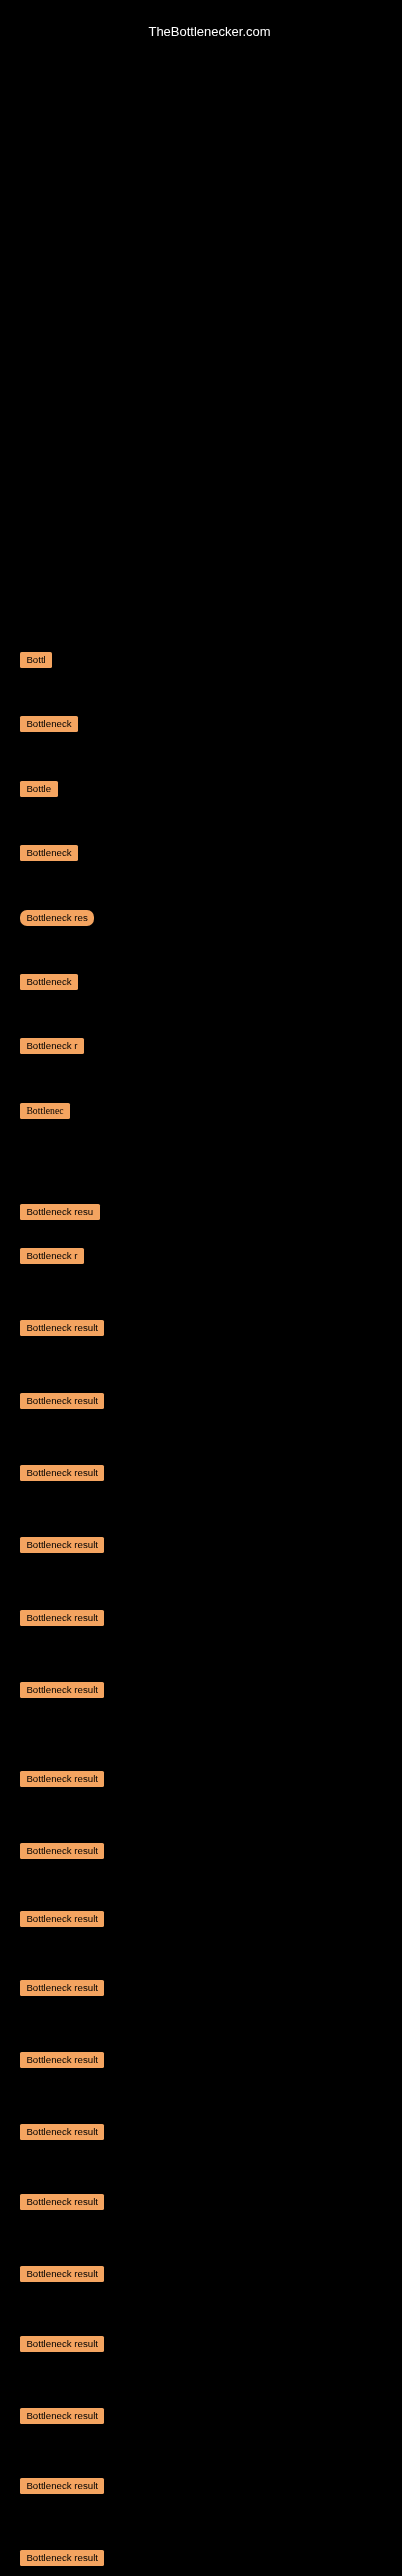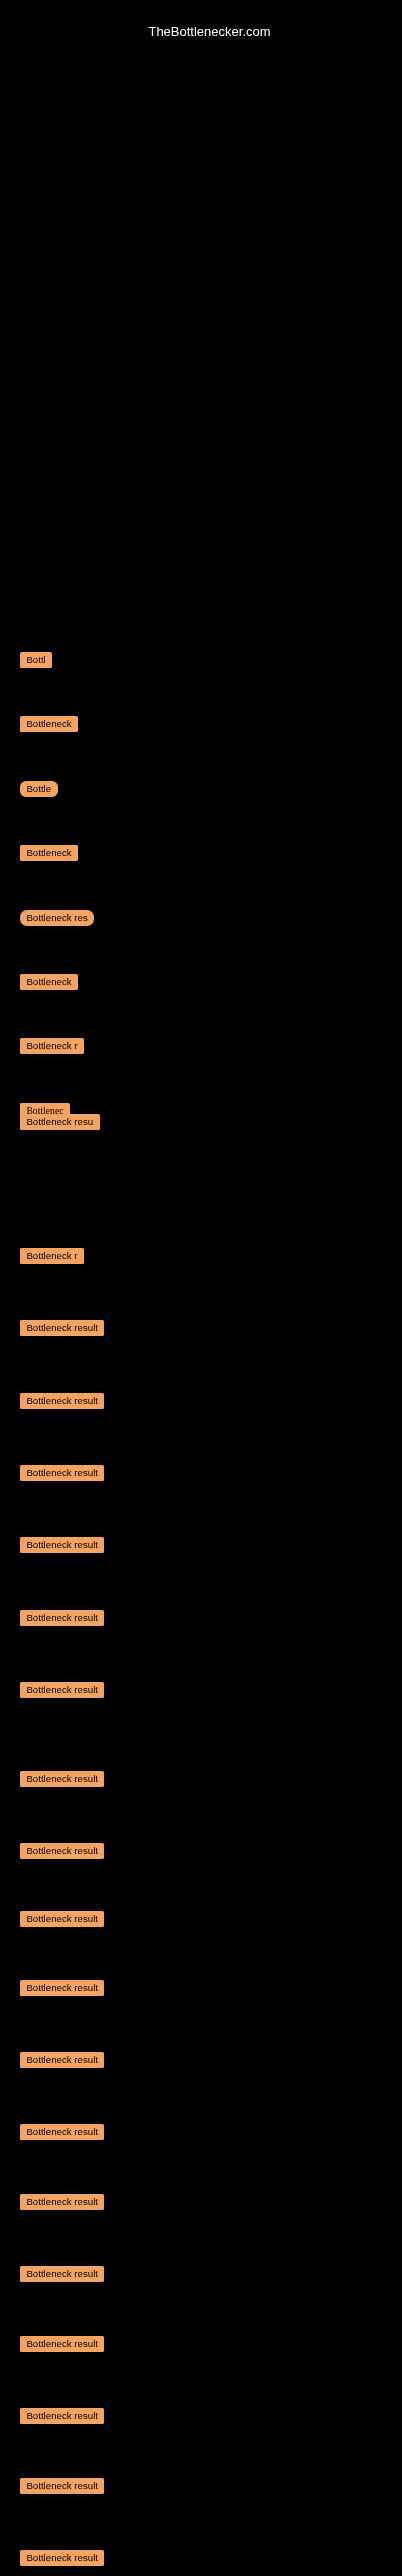--- a/index.html
+++ b/index.html
@@ -46,27 +46,27 @@
     }
   </style>
 </head>
 <body>
 
 <div class="site-title">TheBottlenecker.com</div>
 
 <div id="badges-container">
     <div class="badge-container" style="top: 636px; text-decoration: underline;"><span class="bottleneck-badge" style="max-width: 36px;">Bottl</span></div>
     <div class="badge-container" style="top: 700px;"><span class="bottleneck-badge" style="max-width: 64px;">Bottleneck</span></div>
-    <div class="badge-container" style="top: 765px;"><span class="bottleneck-badge" style="max-width: 42px; border-radius: 6px;">Bottle</span></div>
+    <div class="badge-container" style="top: 765px;"><span class="bottleneck-badge" style="max-width: 42px;">Bottle</span></div>
     <div class="badge-container" style="top: 829px;"><span class="bottleneck-badge" style="max-width: 64px;">Bottleneck</span></div>
     <div class="badge-container" style="top: 894px;"><span class="bottleneck-badge" style="max-width: 89px; border-radius: 7px;">Bottleneck res</span></div>
     <div class="badge-container" style="top: 958px;"><span class="bottleneck-badge" style="max-width: 64px;">Bottleneck</span></div>
     <div class="badge-container" style="top: 1022px;"><span class="bottleneck-badge" style="max-width: 72px;">Bottleneck r</span></div>
     <div class="badge-container" style="top: 1087px;"><span class="bottleneck-badge" style="max-width: 58px; font-family: Liberation Serif, serif;">Bottlenec</span></div>
-    <div class="badge-container" style="top: 1098px;"><span class="bottleneck-badge" style="max-width: 93px;">Bottleneck resu</span></div>
+    <div class="badge-container" style="top: 1188px;"><span class="bottleneck-badge" style="max-width: 93px;">Bottleneck resu</span></div>
     <div class="badge-container" style="top: 1232px;"><span class="bottleneck-badge" style="max-width: 72px;">Bottleneck r</span></div>
     <div class="badge-container" style="top: 1304px;"><span class="bottleneck-badge" style="max-width: 105px;">Bottleneck result</span></div>
     <div class="badge-container" style="top: 1377px;"><span class="bottleneck-badge" style="max-width: 105px;">Bottleneck result</span></div>
     <div class="badge-container" style="top: 1449px;"><span class="bottleneck-badge" style="max-width: 105px;">Bottleneck result</span></div>
     <div class="badge-container" style="top: 1521px;"><span class="bottleneck-badge" style="max-width: 105px;">Bottleneck result</span></div>
     <div class="badge-container" style="top: 1594px;"><span class="bottleneck-badge" style="max-width: 105px;">Bottleneck result</span></div>
     <div class="badge-container" style="top: 1666px;"><span class="bottleneck-badge" style="max-width: 105px;">Bottleneck result</span></div>
     <div class="badge-container" style="top: 1755px;"><span class="bottleneck-badge" style="max-width: 105px;">Bottleneck result</span></div>
     <div class="badge-container" style="top: 1827px;"><span class="bottleneck-badge" style="max-width: 105px;">Bottleneck result</span></div>
     <div class="badge-container" style="top: 1895px;"><span class="bottleneck-badge" style="max-width: 105px;">Bottleneck result</span></div>

